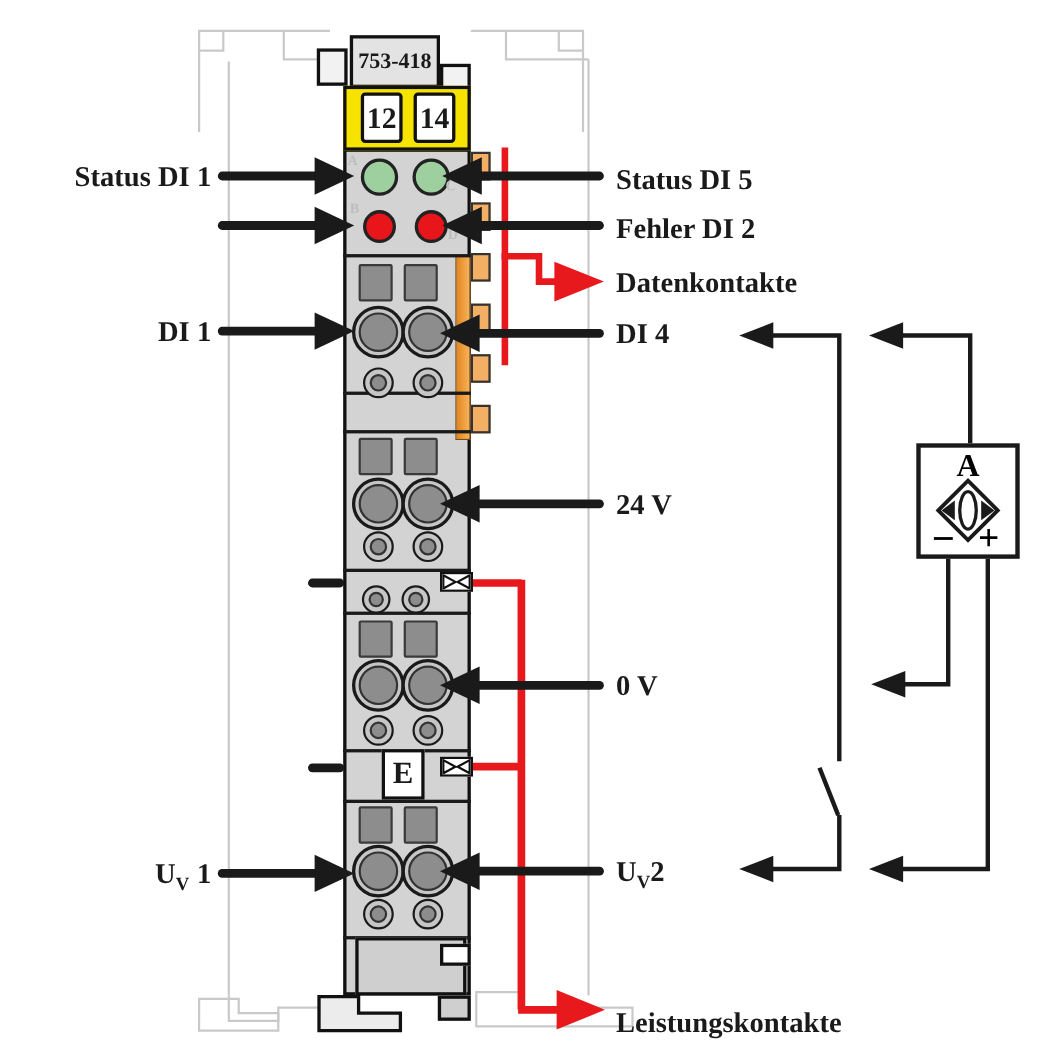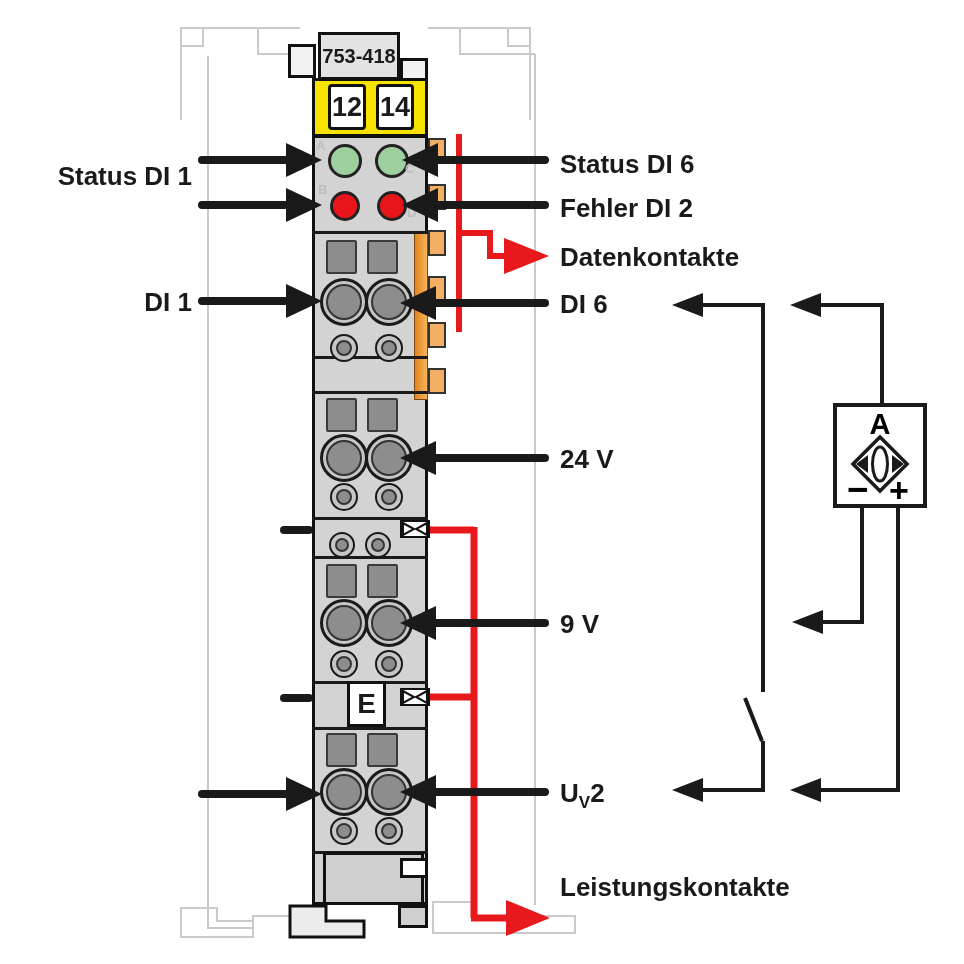--- a/index.html
+++ b/index.html
@@ -1,17 +1,17 @@
 <!DOCTYPE html>
 <html><head>
 <meta charset="utf-8">
 <style>
   html,body{margin:0;padding:0;background:#ffffff;}
   .canvas{position:relative;width:964px;height:964px;background:#fff;overflow:hidden;
-          font-family:Liberation Sans, sans-serif;}
+          font-family:Liberation Serif, serif;}
   .canvas *{box-sizing:border-box;}
   .abs{position:absolute;}
   svg.layer{position:absolute;left:0;top:0;pointer-events:none;}
   
   .lbl{position:absolute;font-weight:bold;font-size:26px;color:#1a1a1a;white-space:nowrap;line-height:30px;}
   .lbl.ralign{left:0;width:192px;text-align:right;}
   .lbl.lalign{left:560px;}
   .sub{font-size:17px;vertical-align:-6px;}
   .idx-gap{margin-left:7px;}
   
@@ -234,27 +234,30 @@
     <g fill="#1a1a1a">
       <polygon points="402,160 438,143 438,177"></polygon>
       <polygon points="402,205 438,188 438,222"></polygon>
       <polygon points="400,303 436,286 436,320"></polygon>
       <polygon points="400,458 436,441 436,475"></polygon>
       <polygon points="400,623 436,606 436,640"></polygon>
       <polygon points="400,792 436,775 436,809"></polygon>
     </g>
   </svg>
 
-  <div class="lbl ralign" style="top:146px;margin-top:15px;">Status DI 1</div>
+  <div class="lbl ralign" style="top:146px;">Status DI 1</div>
   <div class="lbl ralign" style="top:287px;">DI 1</div>
-
-  <div class="lbl lalign" style="top:149px;">Status DI 6</div>
+  <div class="lbl ralign" style="top:780px;">
+    <span>U</span><span class="sub">V</span><span class="idx-gap">1</span>
+  </div>
+
+  <div class="lbl lalign" style="top:149px;">Status DI 5</div>
   <div class="lbl lalign" style="top:193px;">Fehler DI 2</div>
   <div class="lbl lalign" style="top:242px;">Datenkontakte</div>
-  <div class="lbl lalign" style="top:289px;">DI 6</div>
+  <div class="lbl lalign" style="top:289px;">DI 4</div>
   <div class="lbl lalign" style="top:444px;">24 V</div>
-  <div class="lbl lalign" style="top:609px;">9 V</div>
+  <div class="lbl lalign" style="top:609px;">0 V</div>
   <div class="lbl lalign" style="top:778px;">
     <span>U</span><span class="sub">V</span><span>2</span>
   </div>
-  <div class="lbl lalign" style="top:872px;">Leistungskontakte</div>
+  <div class="lbl lalign" style="top:915px;">Leistungskontakte</div>
 
 </div>
 
 </body></html>

